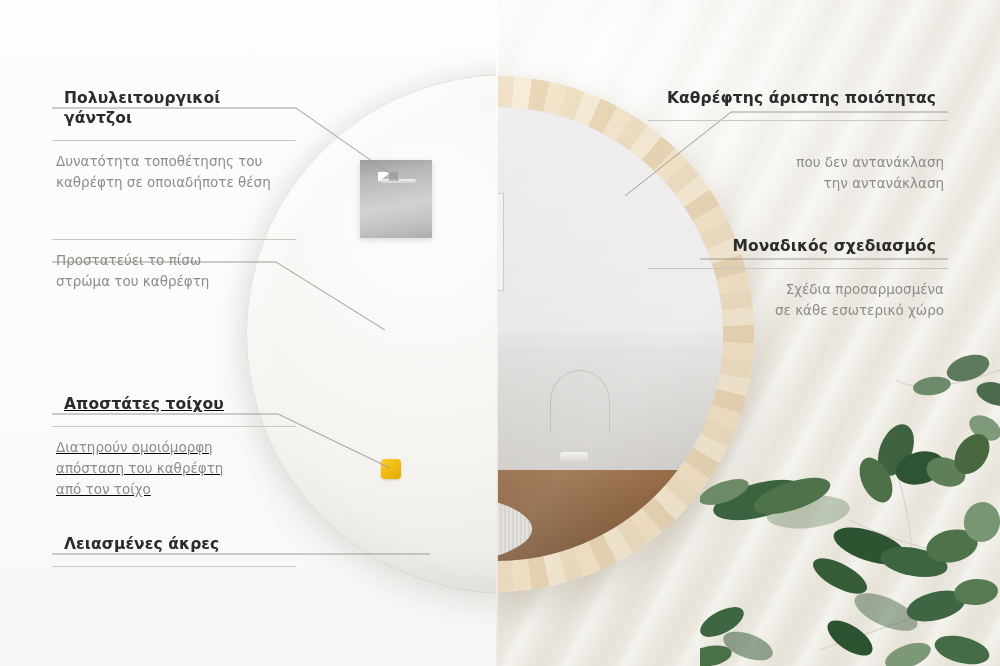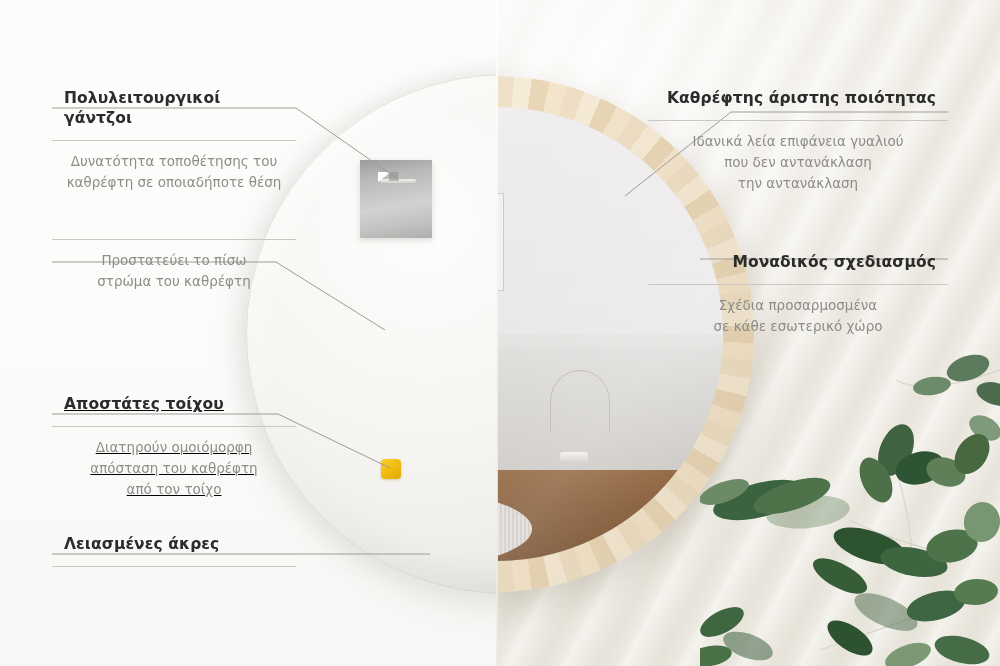--- a/index.html
+++ b/index.html
@@ -94,21 +94,21 @@
     background:linear-gradient(128deg,rgba(255,255,255,.40) 0%,rgba(255,255,255,0) 34%,rgba(255,255,255,.22) 72%,rgba(255,255,255,0) 100%);}
 
   
   .foliage{position:absolute;left:700px;top:350px;width:300px;height:316px;}
 
   
   .callout{position:absolute;}
   .callout h3{margin:12px;font-size:15.5px;font-weight:700;color:#2b2b2b;letter-spacing:.1px;
     line-height:20px;}
   .callout .rule{height:1px;background:#c9c7c2;margin:9px 0 10px 0;}
-  .callout p{margin:10px;font-size:13.5px;line-height:21px;color:#8d8c89;font-weight:400;text-align:center;}
+  .callout p{margin:4px;font-size:13.5px;line-height:21px;color:#8d8c89;font-weight:400;}
   .left-callout{text-align:left;}
   .right-callout{text-align:right;}
 
   .leaders{position:absolute;left:0;top:0;width:1000px;height:666px;pointer-events:none;}
 </style>
 </head>
 <body>
 
 <div id="stage">
 
@@ -244,27 +244,27 @@
 
   <div class="callout left-callout" style="left:52px;top:522px;width:244px;">
     <h3>Λειασμένες άκρες</h3>
     <div class="rule"></div>
   </div>
 
   <div class="callout right-callout" style="left:648px;top:76px;width:300px;">
     <h3>Καθρέφτης άριστης ποιότητας</h3>
     <div class="rule"></div>
     <p>
-      <span>Ιδανικά λεία επιφάνεια γυαλιού</span><br>
+      <br>
       <span>που δεν αντανάκλαση</span><br>
       <span>την αντανάκλαση</span>
     </p>
   </div>
 
-  <div class="callout right-callout" style="left:648px;top:240px;width:300px;">
+  <div class="callout right-callout" style="left:648px;top:224px;width:300px;">
     <h3>Μοναδικός σχεδιασμός</h3>
     <div class="rule"></div>
     <p>
       <span>Σχέδια προσαρμοσμένα</span><br>
       <span>σε κάθε εσωτερικό χώρο</span>
     </p>
   </div>
 
 </div>
 

